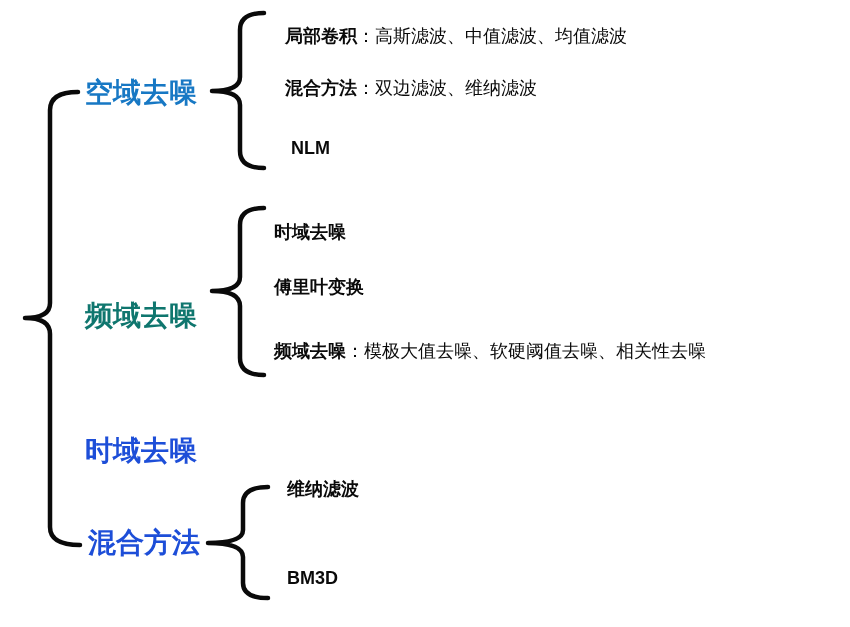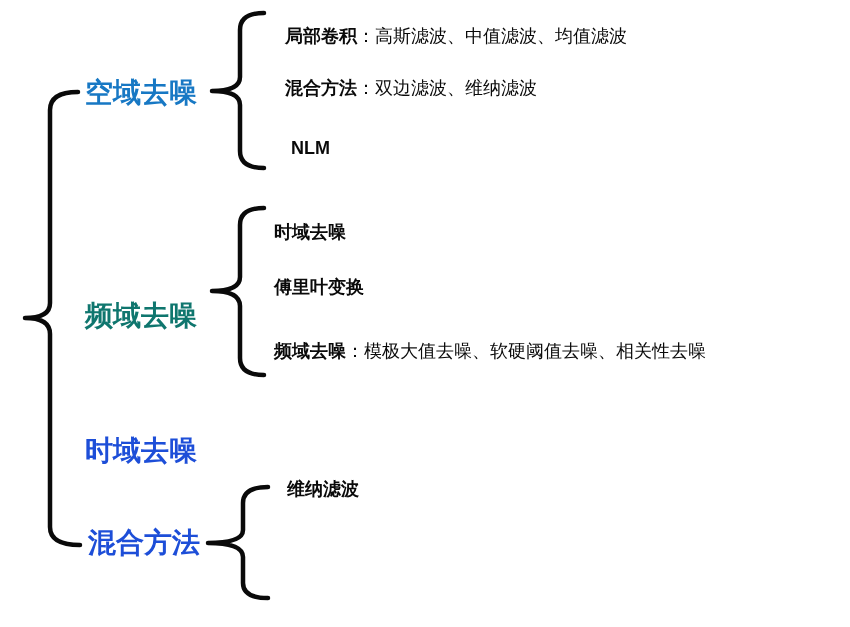--- a/index.html
+++ b/index.html
@@ -79,14 +79,17 @@
   <div class="leaf g2r2">
     <span class="b">傅里叶变换</span><span class="r"></span>
   </div>
   <div class="leaf g2r3">
     <span class="b">频域去噪</span><span class="r">：模极大值去噪、软硬阈值去噪、相关性去噪</span>
   </div>
 
   <div class="leaf g3r1">
     <span class="b">维纳滤波</span><span class="r"></span>
   </div>
+  <div class="leaf g3r2">
+    <span class="b">BM3D</span><span class="r"></span>
+  </div>
 
 </div>
 
 </body></html>

